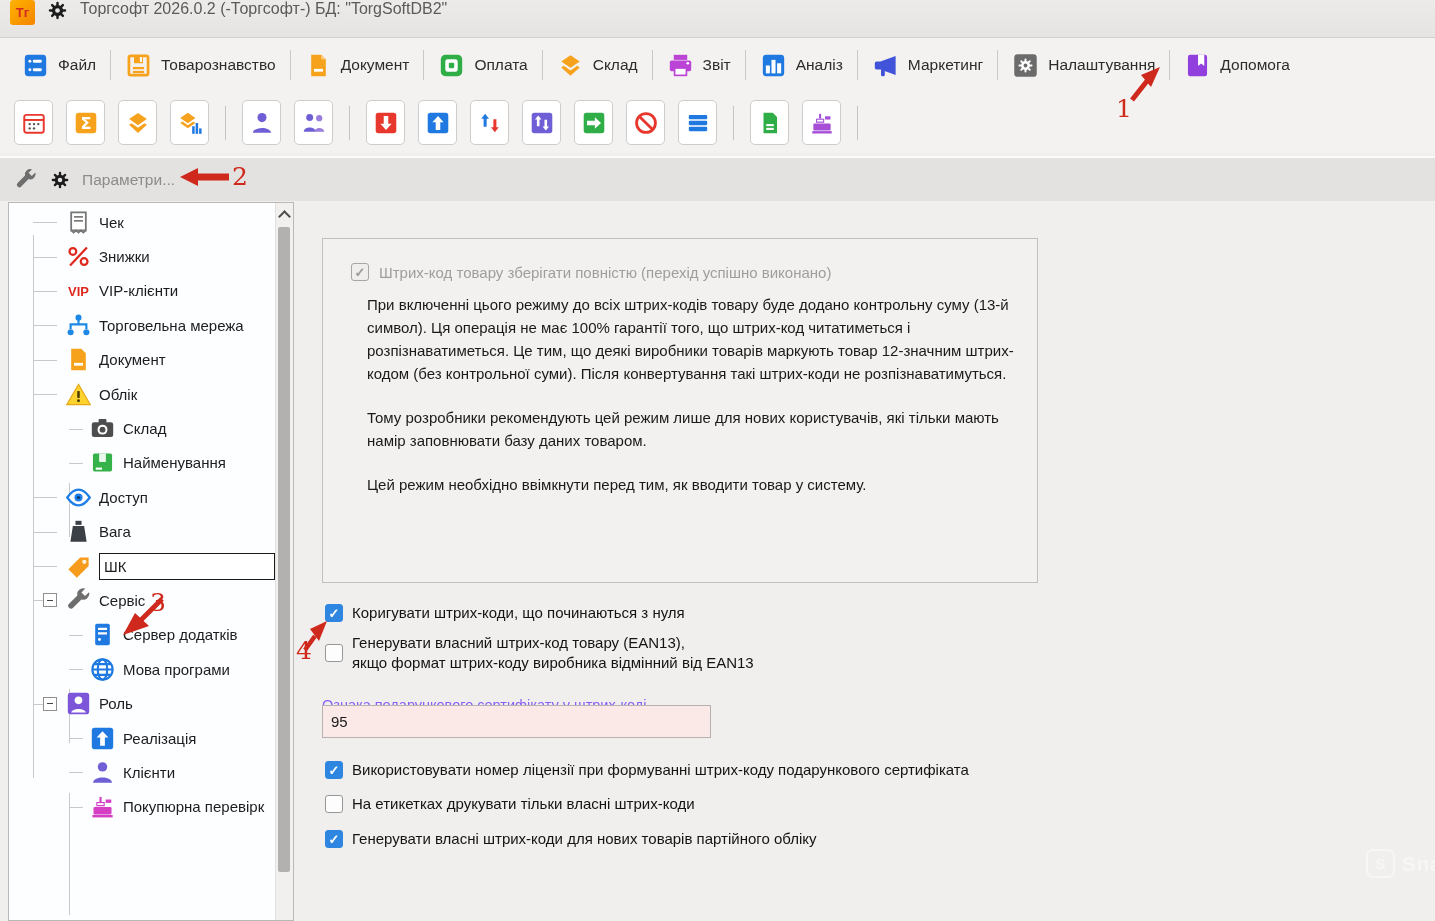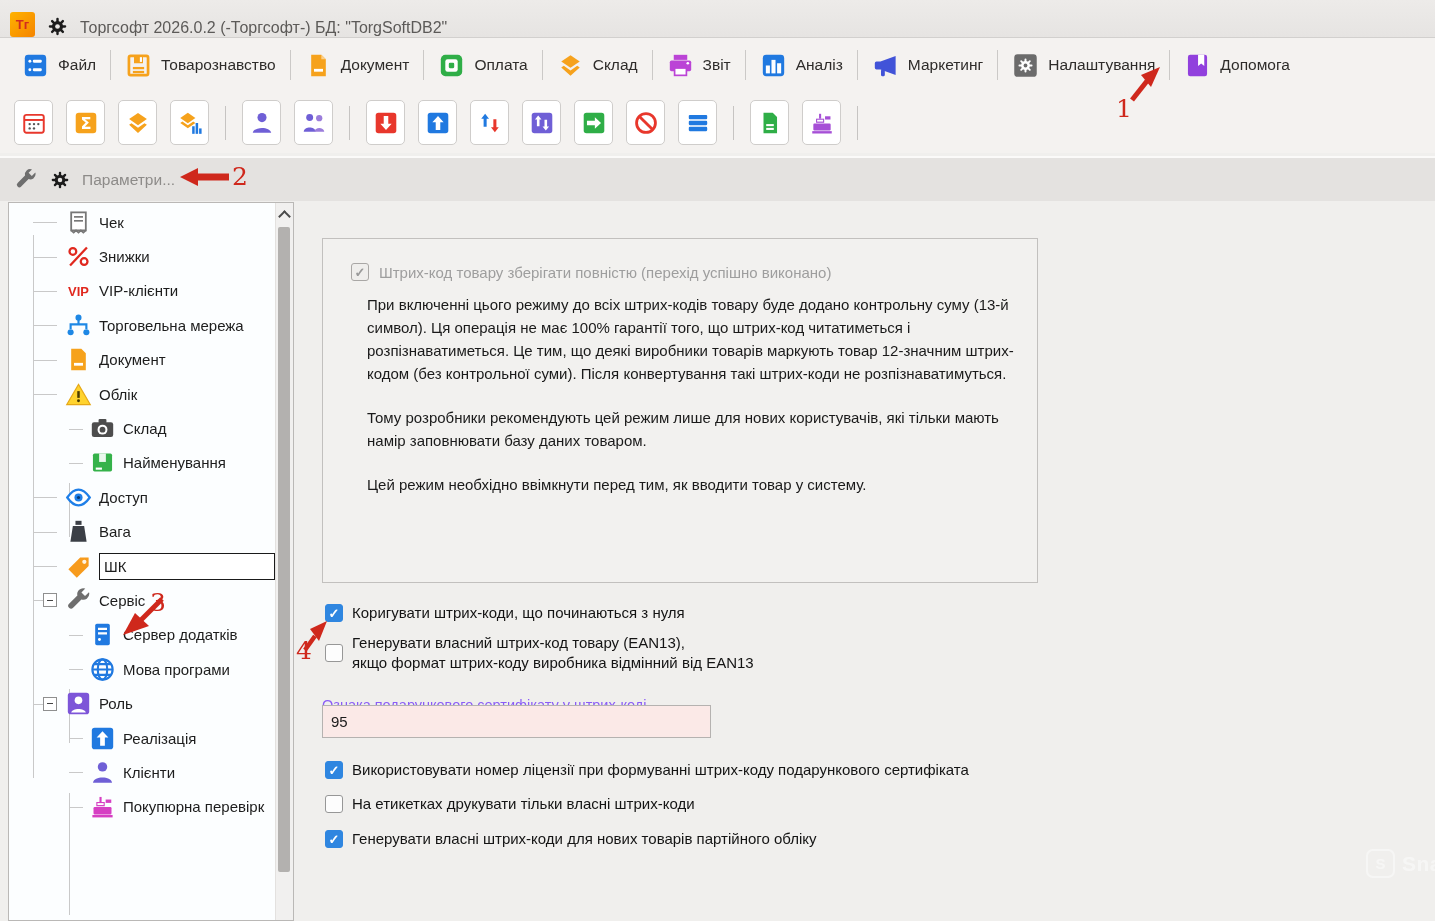--- a/index.html
+++ b/index.html
@@ -4,21 +4,21 @@
 <style>
   html,body{margin:0;padding:0;background:#d8d6d4;}
   .screen{position:relative;width:1435px;height:921px;overflow:hidden;
     font-family:"Liberation Sans",sans-serif;background:#f0efed;-webkit-font-smoothing:antialiased;}
   .icon{display:inline-flex;width:26px;height:26px;flex:0 0 auto;}
   .icon svg{width:100%;height:100%;}
 
   
   .titlebar{position:absolute;left:0;top:0;width:100%;height:38px;
     background:linear-gradient(#edebe9,#e6e4e2);border-bottom:1px solid #d2d0ce;
-    display:flex;align-items:flex-end;gap:12px;padding-left:10px;box-sizing:border-box;}
+    display:flex;align-items:flex-start;gap:12px;padding-left:10px;box-sizing:border-box;}
   .applogo{width:25px;height:25px;border-radius:3px;background:linear-gradient(135deg,#ffb300,#f58400);
     color:#d22c1e;font-weight:bold;font-size:13px;display:flex;align-items:center;justify-content:center;}
   .titlebar .icon{width:21px;height:21px;}
   .title-text{color:#5c5a58;font-size:16px;}
 
   
   .menubar{position:absolute;left:0;top:38px;width:100%;height:54px;background:#f4f2f0;
     display:flex;align-items:center;padding:0 12px;box-sizing:border-box;}
   .menu-item{display:flex;align-items:center;gap:9px;padding:6px 10px;cursor:default;}
   .menu-item .icon{width:27px;height:27px;}

